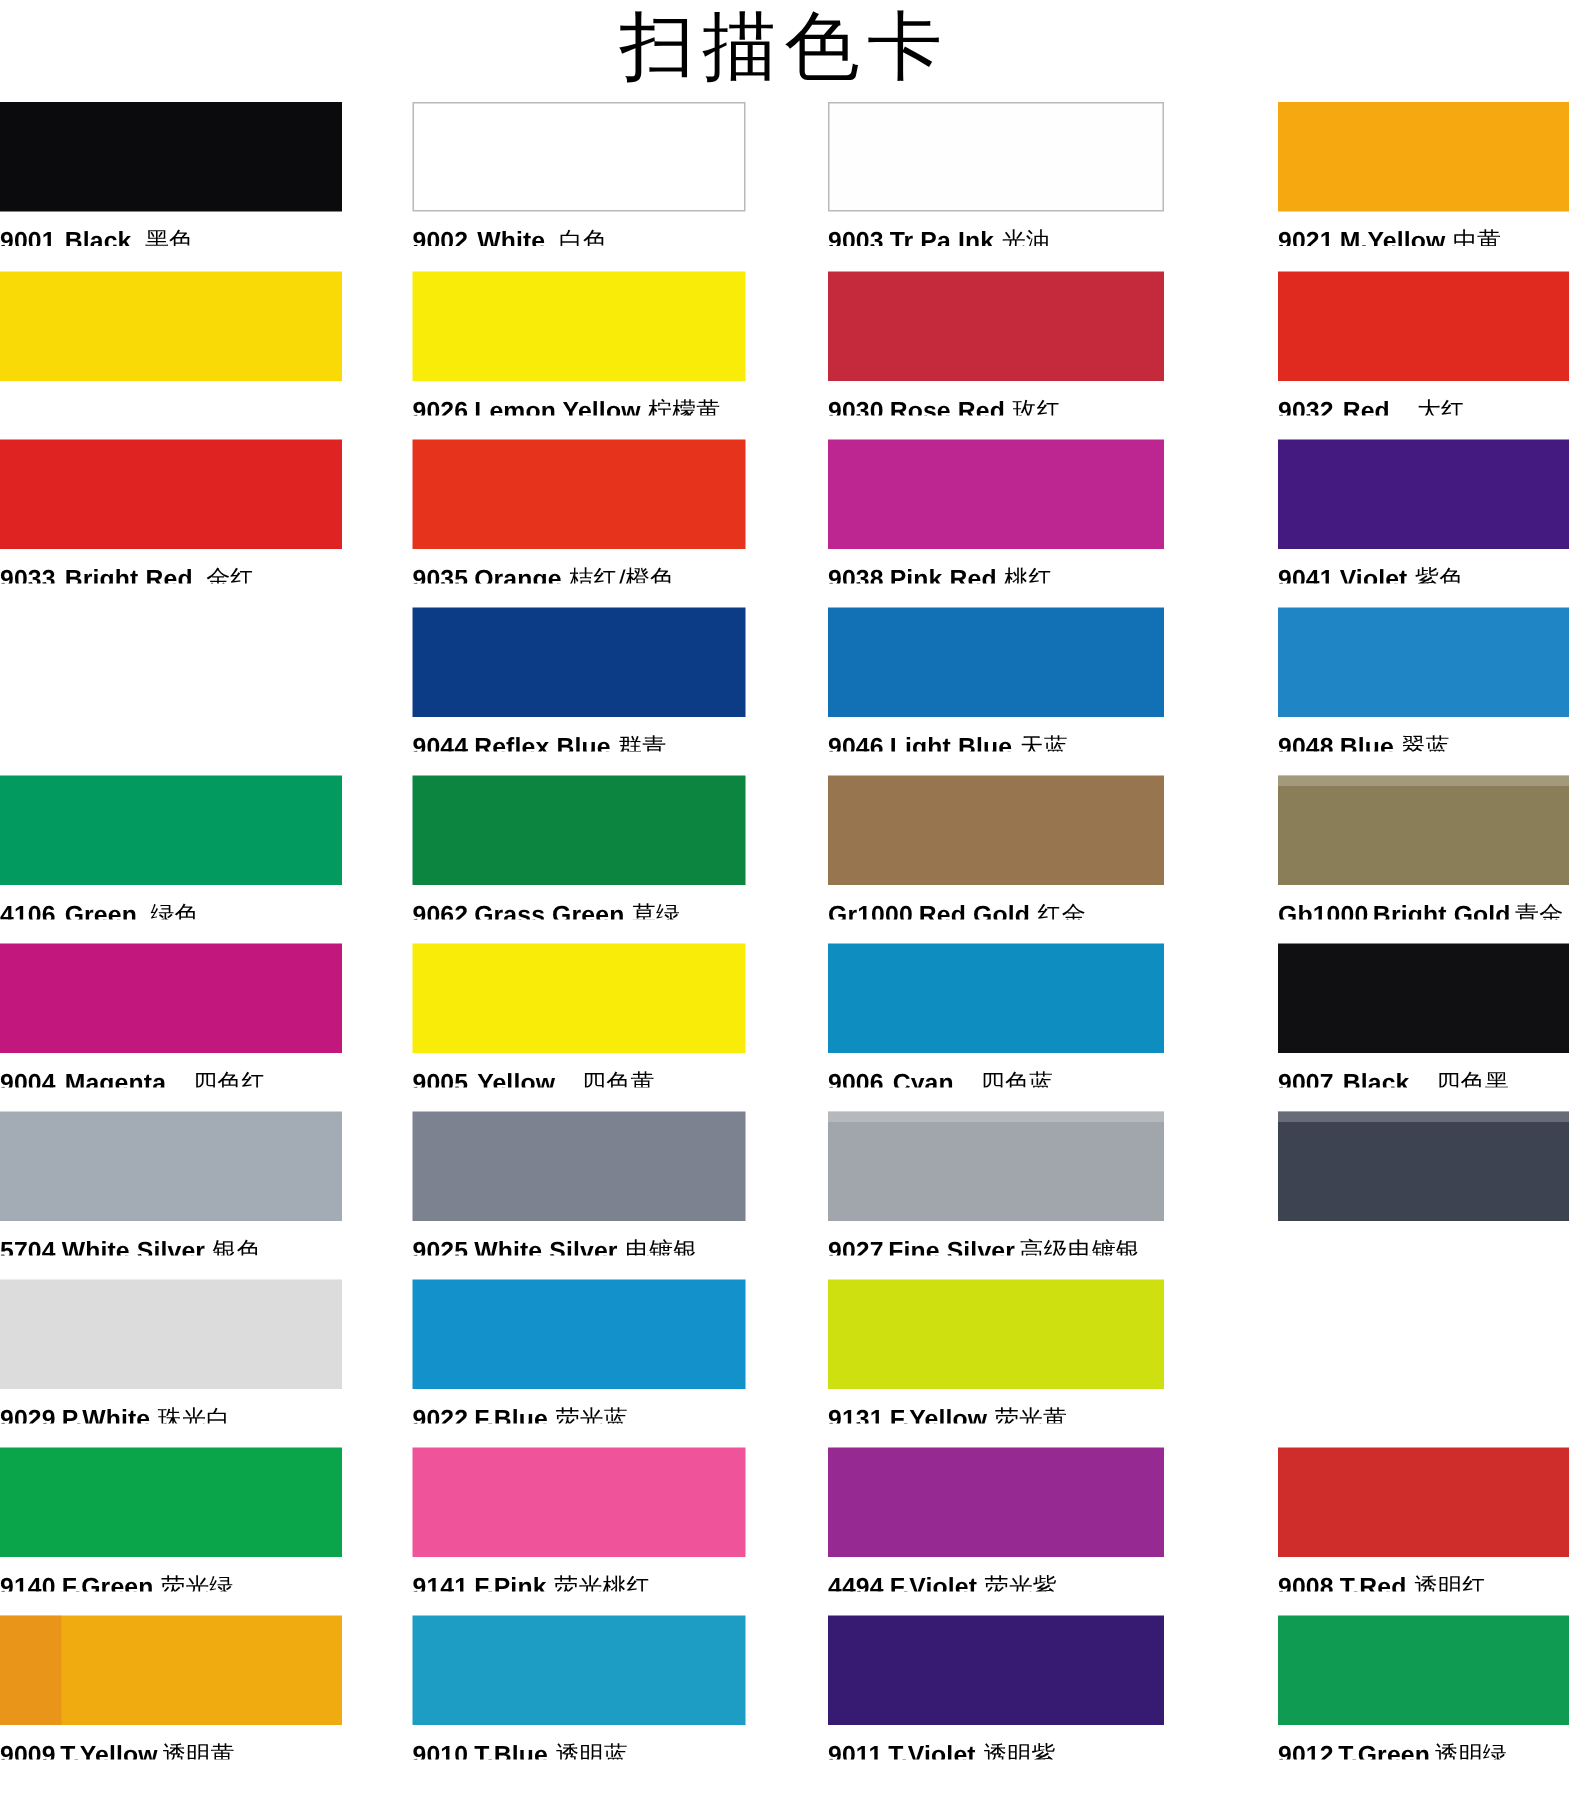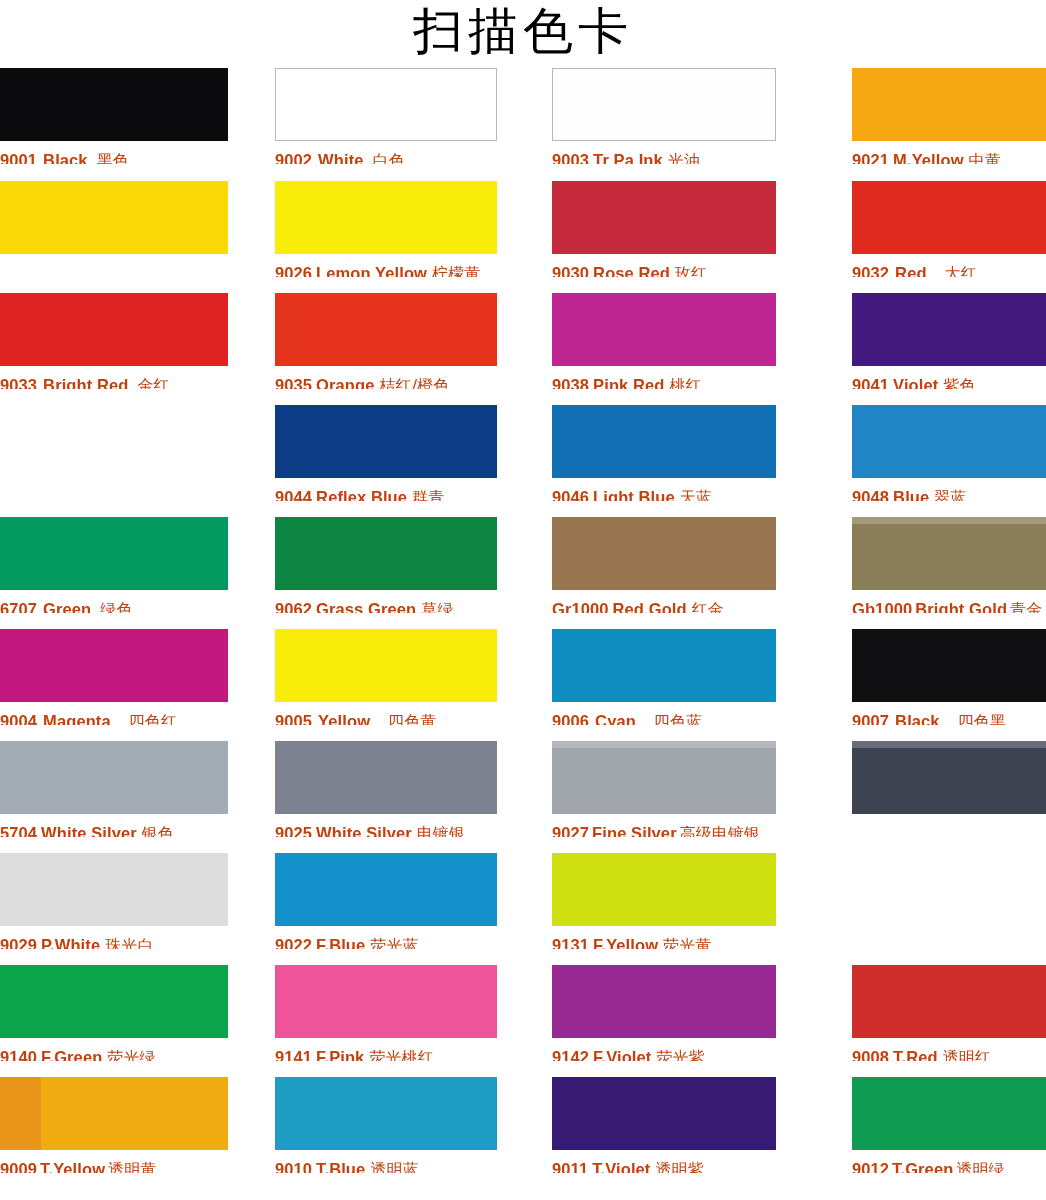--- a/index.html
+++ b/index.html
@@ -79,21 +79,21 @@
     height: 9%;
   }
 
   .caption {
     height: 23px;
     line-height: 39px;
     white-space: nowrap;
     font-size: 16.5px;
     font-weight: bold;
     letter-spacing: 0.1px;
-    color: #c2410c;
+    color: #000000;
     overflow: hidden;
   }
   .caption .code {
     font-weight: bold;
   }
   .caption .en {
     font-weight: bold;
     margin-left: 6px;
   }
   .caption .cn {
@@ -177,21 +177,21 @@
         <div class="caption tight"><span class="code">9046</span><span class="en">Light Blue</span><span class="cn">天蓝</span></div>
       </div>
       <div class="swatch-cell col-3">
         <div class="chip" style="background: rgb(31, 133, 196);"></div>
         <div class="caption tight"><span class="code">9048</span><span class="en">Blue</span><span class="cn">翠蓝</span></div>
       </div>
     </div>
     <div class="swatch-row">
       <div class="swatch-cell col-0">
         <div class="chip" style="background: rgb(3, 154, 95);"></div>
-        <div class="caption"><span class="code">6707</span><span class="en">Green</span><span class="cn">绿色</span></div>
+        <div class="caption"><span class="code">4106</span><span class="en">Green</span><span class="cn">绿色</span></div>
       </div>
       <div class="swatch-cell col-1">
         <div class="chip" style="background: rgb(11, 133, 64);"></div>
         <div class="caption tight"><span class="code">9062</span><span class="en">Grass Green</span><span class="cn">草绿</span></div>
       </div>
       <div class="swatch-cell col-2">
         <div class="chip" style="background: rgb(151, 117, 79);"></div>
         <div class="caption tight"><span class="code">Gr1000</span><span class="en">Red Gold</span><span class="cn">红金</span></div>
       </div>
       <div class="swatch-cell col-3">
@@ -258,21 +258,21 @@
       <div class="swatch-cell col-0">
         <div class="chip" style="background: rgb(10, 165, 74);"></div>
         <div class="caption tight"><span class="code">9140</span><span class="en">F.Green</span><span class="cn">荧光绿</span></div>
       </div>
       <div class="swatch-cell col-1">
         <div class="chip" style="background: rgb(239, 83, 153);"></div>
         <div class="caption tight"><span class="code">9141</span><span class="en">F.Pink</span><span class="cn">荧光桃红</span></div>
       </div>
       <div class="swatch-cell col-2">
         <div class="chip" style="background: rgb(150, 42, 146);"></div>
-        <div class="caption tight"><span class="code">9142</span><span class="en">F.Violet</span><span class="cn">荧光紫</span></div>
+        <div class="caption tight"><span class="code">4494</span><span class="en">F.Violet</span><span class="cn">荧光紫</span></div>
       </div>
       <div class="swatch-cell col-3">
         <div class="chip" style="background: rgb(207, 45, 44);"></div>
         <div class="caption tight"><span class="code">9008</span><span class="en">T.Red</span><span class="cn">透明红</span></div>
       </div>
     </div>
     <div class="swatch-row row-last">
       <div class="swatch-cell col-0">
         <div class="chip" style="background: rgb(240, 171, 17);">
           <span class="band-left" style="background: rgb(232, 149, 26);"></span>

